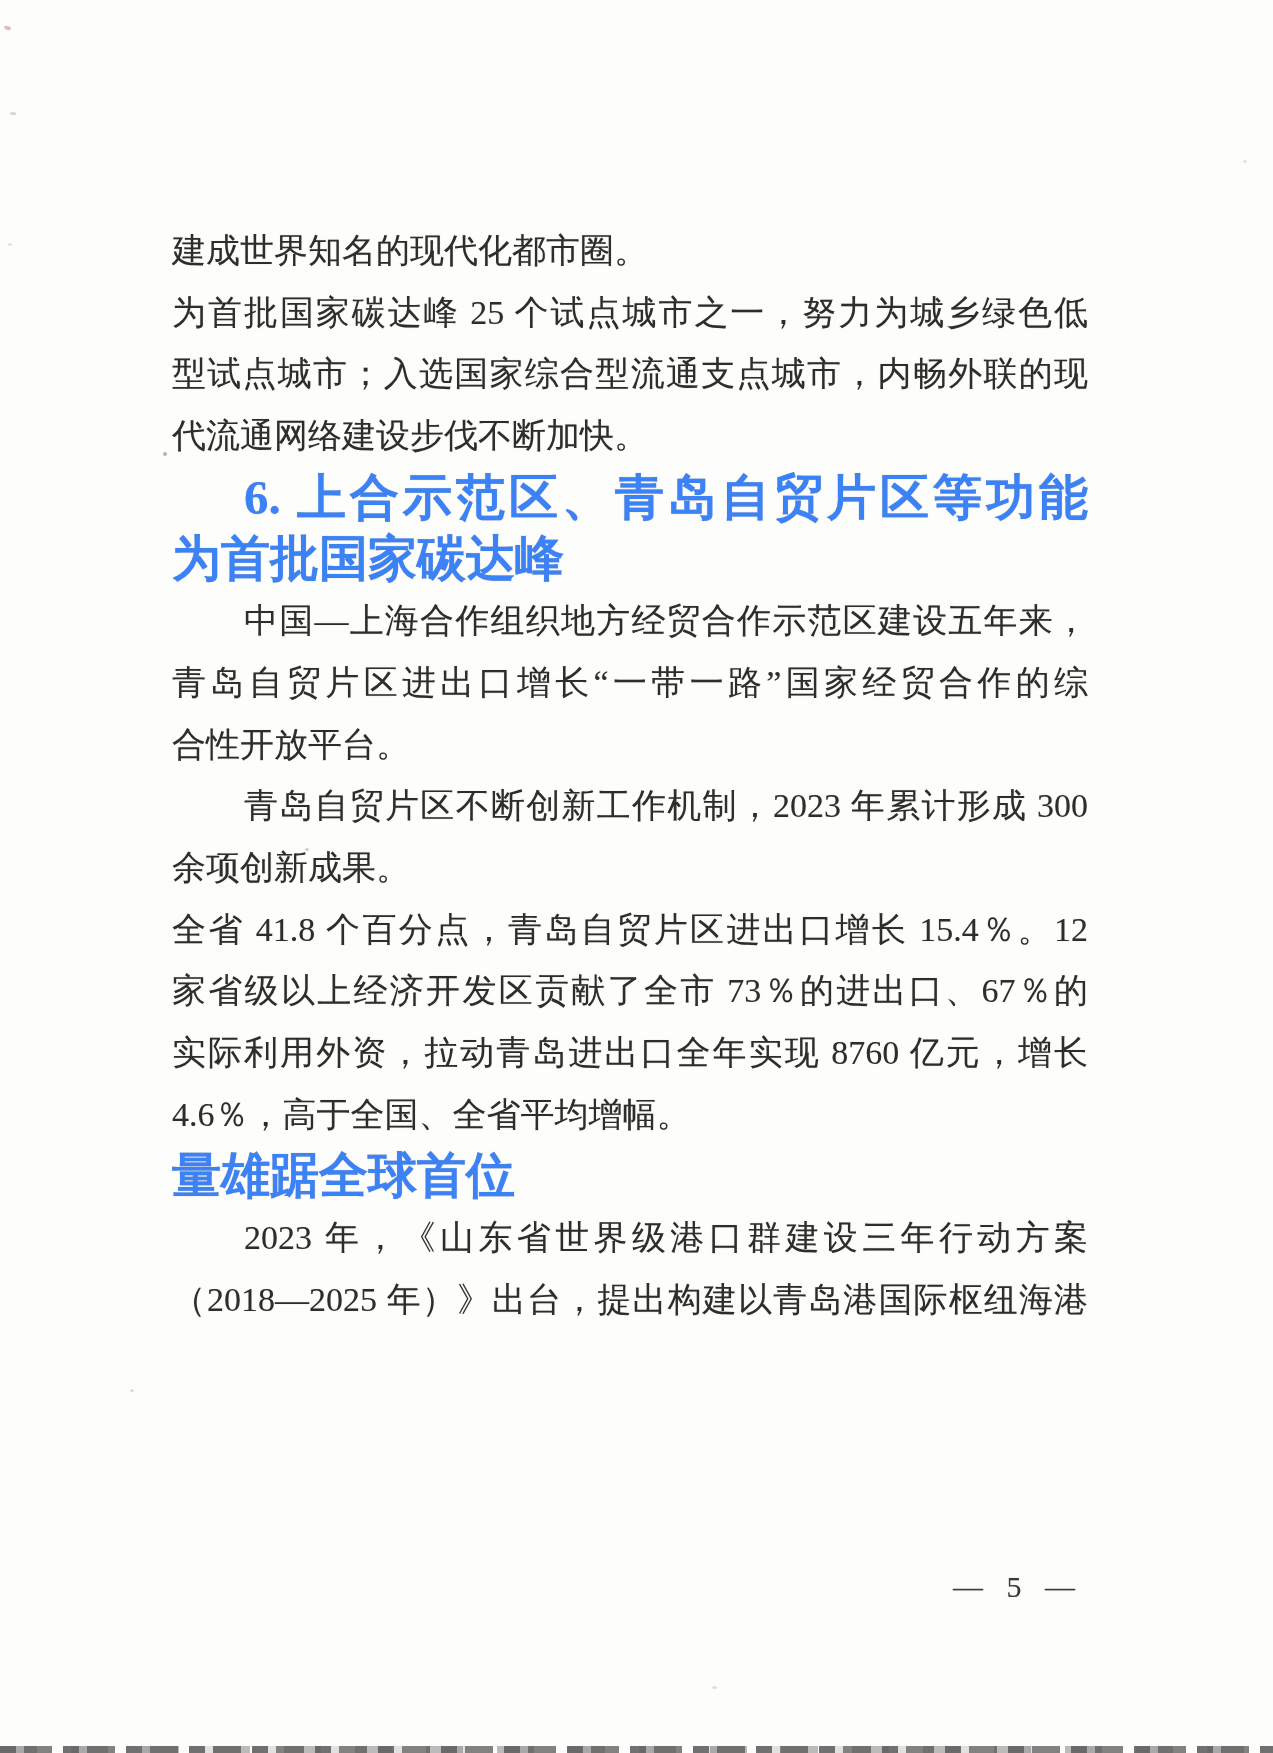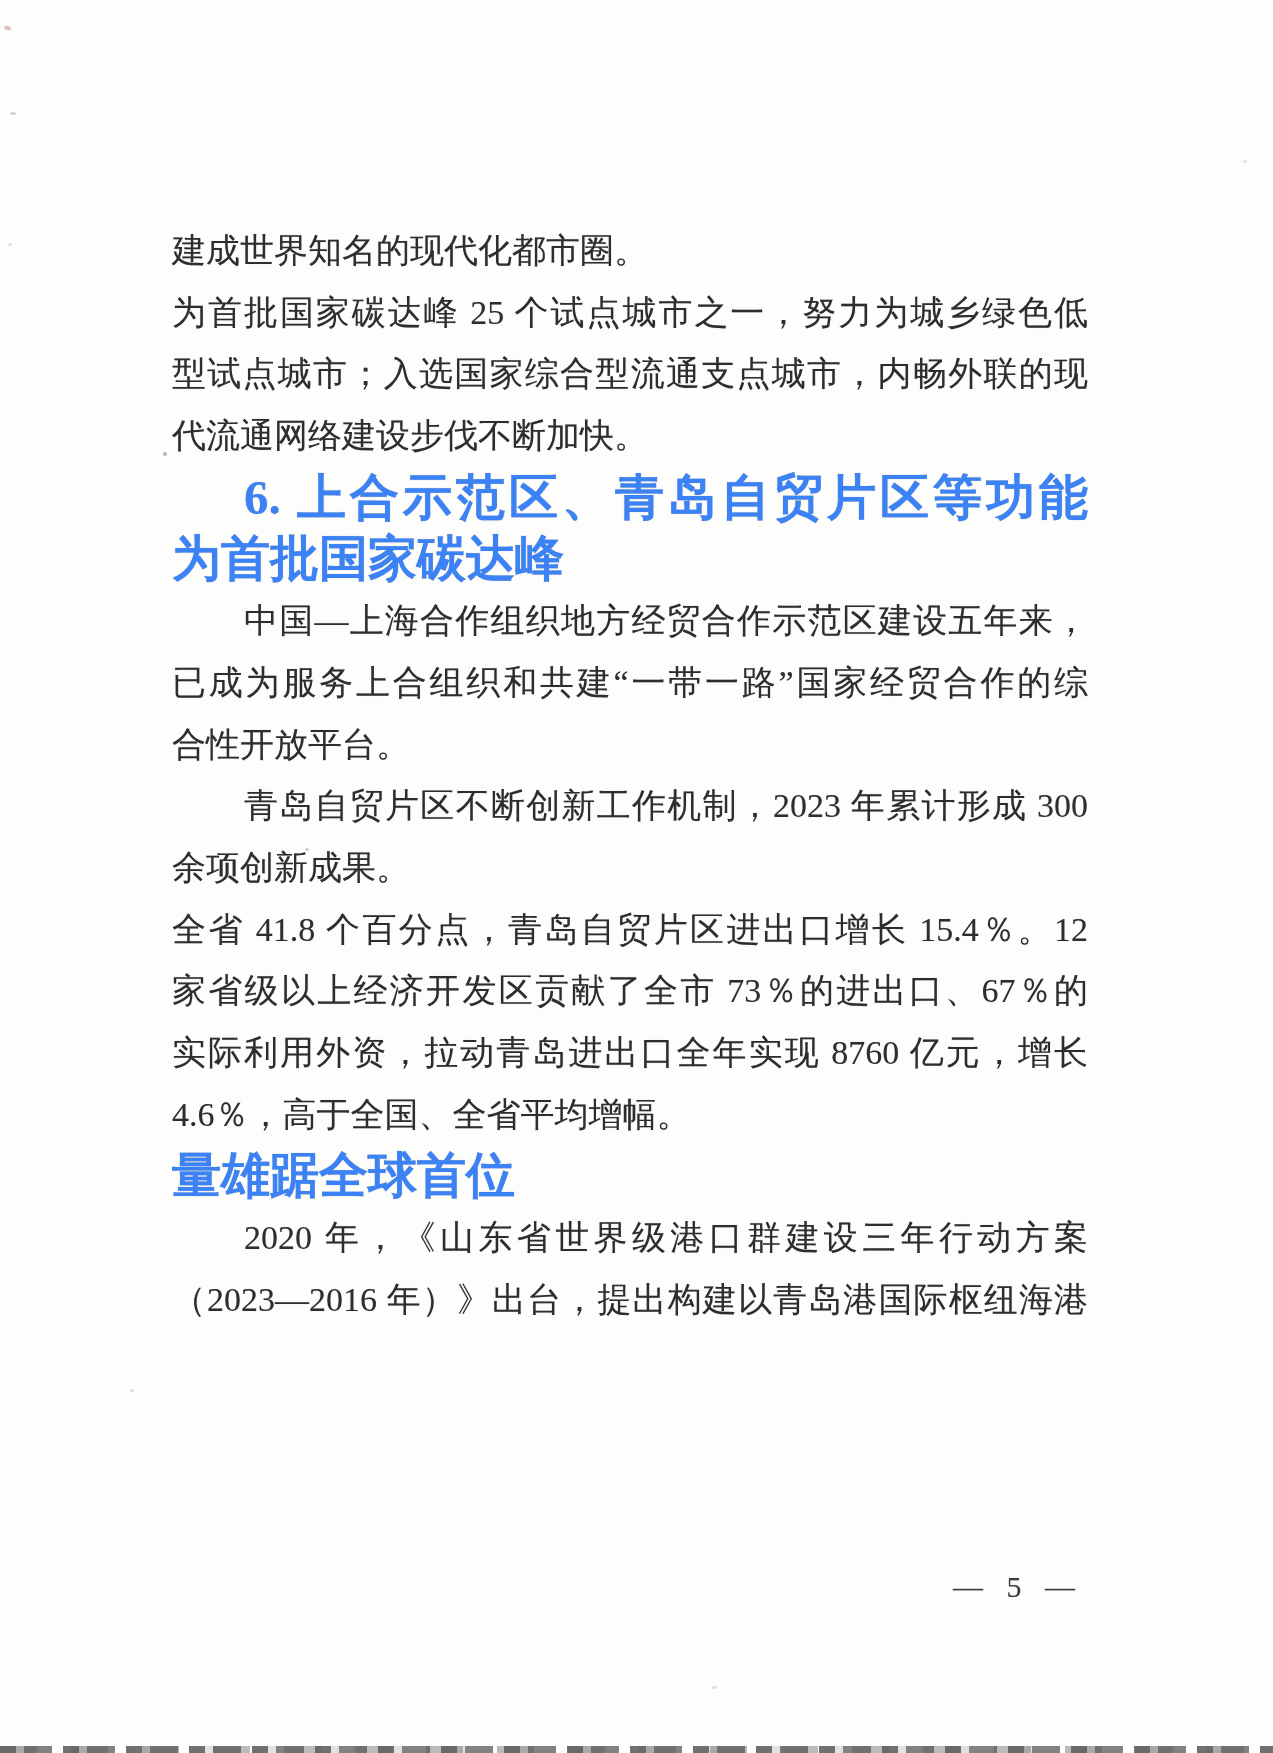--- a/index.html
+++ b/index.html
@@ -96,31 +96,31 @@
 <div class="page">
 
   <div class="content">
     <div class="line body end">建成世界知名的现代化都市圈。</div>
     <div class="line body fill">为首批国家碳达峰 25 个试点城市之一，努力为城乡绿色低</div>
     <div class="line body fill">型试点城市；入选国家综合型流通支点城市，内畅外联的现</div>
     <div class="line body end">代流通网络建设步伐不断加快。</div>
     <div class="line heading fill indent">6. 上合示范区、青岛自贸片区等功能区，成为青岛高</div>
     <div class="line heading end">为首批国家碳达峰</div>
     <div class="line body fill indent">中国—上海合作组织地方经贸合作示范区建设五年来，</div>
-    <div class="line body fill">已成为服务上合组织和共建“一带一路”国家经贸合作的综</div>
+    <div class="line body fill">青岛自贸片区进出口增长“一带一路”国家经贸合作的综</div>
     <div class="line body end">合性开放平台。</div>
     <div class="line body fill indent">青岛自贸片区不断创新工作机制，2023 年累计形成 300</div>
     <div class="line body end">余项创新成果。</div>
     <div class="line body fill">全省 41.8 个百分点，青岛自贸片区进出口增长 15.4％。12</div>
     <div class="line body fill">家省级以上经济开发区贡献了全市 73％的进出口、67％的</div>
     <div class="line body fill">实际利用外资，拉动青岛进出口全年实现 8760 亿元，增长</div>
     <div class="line body end">4.6％，高于全国、全省平均增幅。</div>
     <div class="line heading end">量雄踞全球首位</div>
-    <div class="line body fill indent">2020 年，《山东省世界级港口群建设三年行动方案</div>
-    <div class="line body fill">（2023—2016 年）》出台，提出构建以青岛港国际枢纽海港</div>
+    <div class="line body fill indent">2023 年，《山东省世界级港口群建设三年行动方案</div>
+    <div class="line body fill">（2018—2025 年）》出台，提出构建以青岛港国际枢纽海港</div>
   </div>
 
   <div class="page-footer">— 5 —</div>
 
   <div class="scan-noise-bottom"></div>
   <div class="speckle sp1"></div>
   <div class="speckle sp2"></div>
   <div class="speckle sp3"></div>
   <div class="speckle sp4"></div>
   <div class="speckle sp5"></div>

